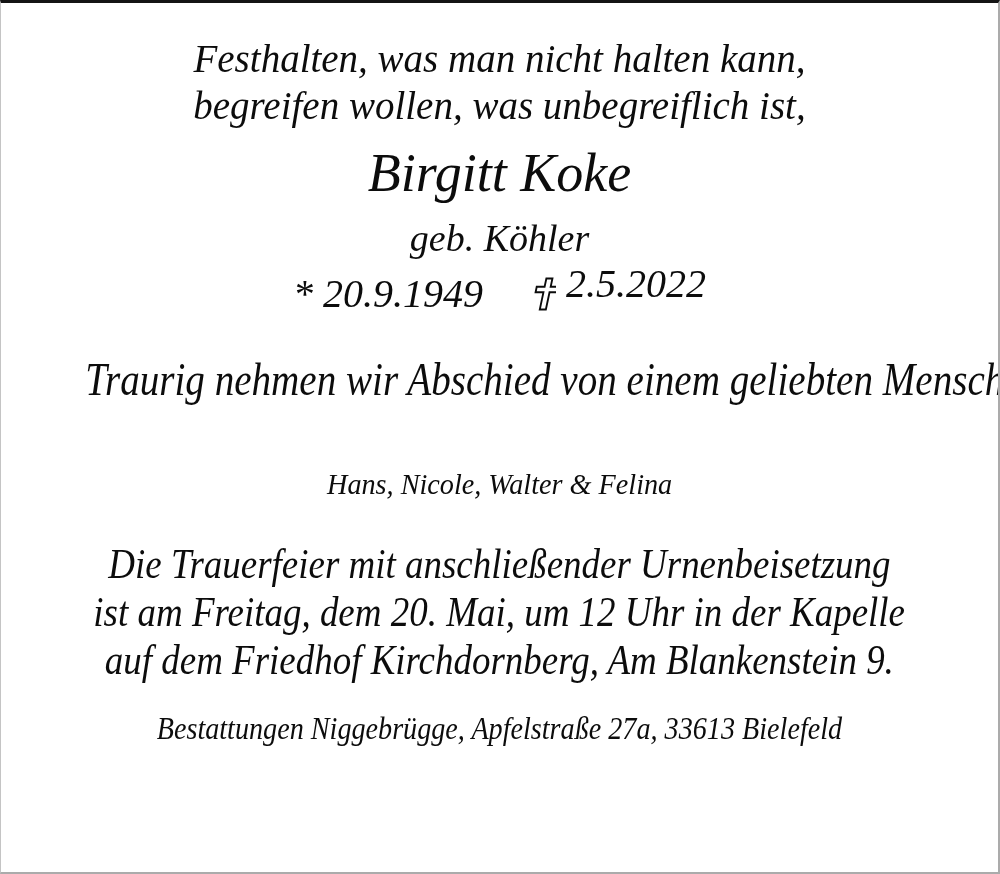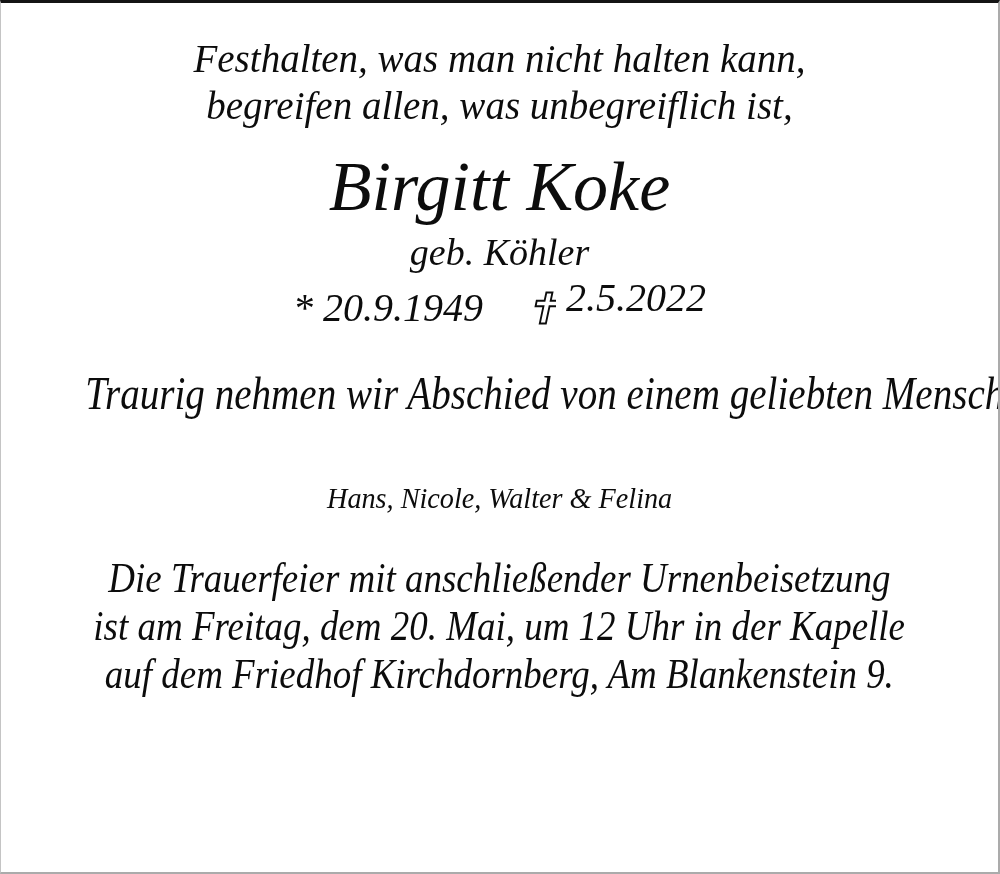--- a/index.html
+++ b/index.html
@@ -32,22 +32,21 @@
   .sx85 { transform: scaleX(0.85); }
   .sx88 { transform: scaleX(0.88); }
   .sx94 { transform: scaleX(0.94); }
 
   .poem {
     margin-top: 32px;
     font-size: 39px;
     line-height: 47px;
   }
   .deceased-name {
-    margin-top: 14px;
-    font-size: 70px;
+    font-size: 54px;
     line-height: 88px;
   }
   .maiden-name {
     margin-top: 0px;
     font-size: 38px;
     line-height: 42px;
     font-family: Liberation Serif, serif;
   }
   .dates {
     margin-top: 2px;
@@ -91,21 +90,21 @@
     line-height: 36px;
   }
 </style>
 </head>
 <body>
 
 <div class="notice">
 
   <div class="poem">
     <div class="line">Festhalten, was man nicht halten kann,</div>
-    <div class="line">begreifen allen, was unbegreiflich ist,</div>
+    <div class="line">begreifen wollen, was unbegreiflich ist,</div>
   </div>
 
   <div class="deceased-name">
     <span class="line">Birgitt Koke</span>
   </div>
 
   <div class="maiden-name">
     <span>geb. Köhler</span>
   </div>
 
@@ -128,14 +127,17 @@
   <div class="mourners">
     <div class="line"><span class="condense sx94">Hans, Nicole, Walter &amp; Felina</span></div>
   </div>
 
   <div class="funeral">
     <div class="line"><span class="condense sx88">Die Trauerfeier mit anschließender Urnenbeisetzung</span></div>
     <div class="line"><span class="condense sx88">ist am Freitag, dem 20. Mai, um 12 Uhr in der Kapelle</span></div>
     <div class="line"><span class="condense sx88">auf dem Friedhof Kirchdornberg, Am Blankenstein 9.</span></div>
   </div>
 
+  <div class="undertaker">
+    <span class="condense sx88">Bestattungen Niggebrügge, Apfelstraße 27a, 33613 Bielefeld</span>
+  </div>
 
 </div>
 
 </body></html>

